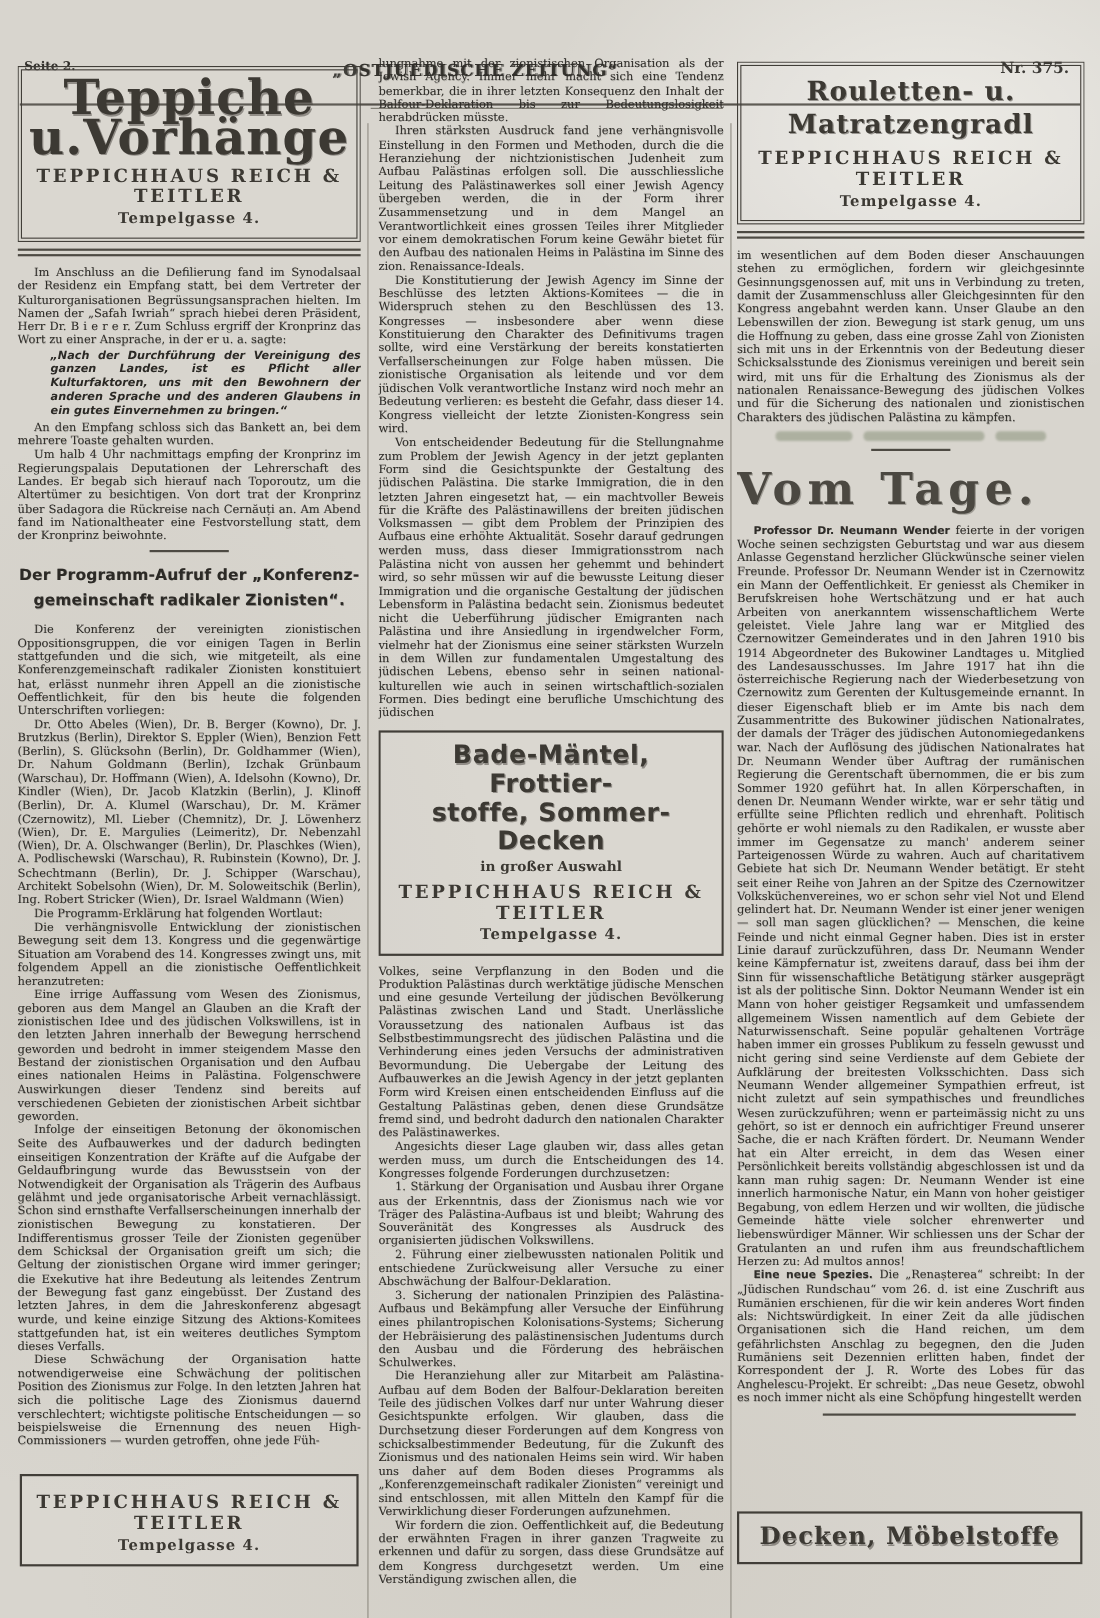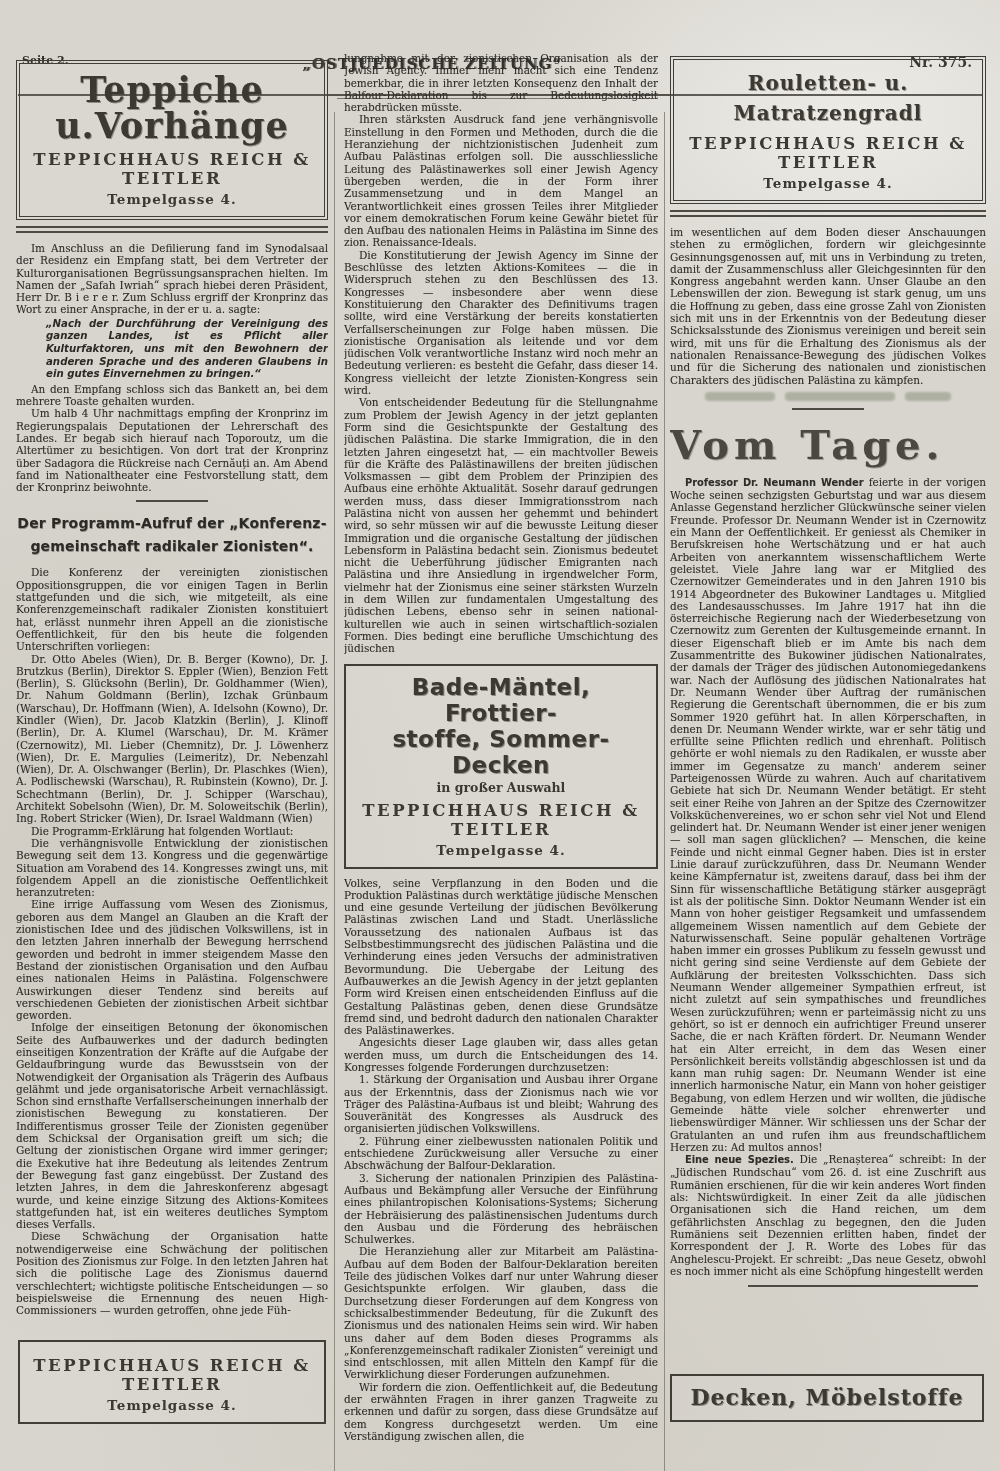--- a/index.html
+++ b/index.html
@@ -44,23 +44,23 @@
   .art-head{margin:10px 0 8px; text-align:center; font-family:"DejaVu Sans",sans-serif;
     font-weight:bold; font-size:14px; line-height:23px; color:#2c2a26;
     text-shadow:.5px .5px 0 rgba(40,38,34,.4); letter-spacing:.2px;}
   .section-head{margin:14px 0 10px; font-size:40px; line-height:42px; font-weight:bold;
     letter-spacing:5px; color:#4b4841; text-shadow:1px 1px 0 rgba(60,57,50,.35);}
   
   .adbox{border:4px double #413e38; padding:8px 6px 9px; text-align:center; color:#3c3933;
     background:rgba(255,255,255,.06);}
   .adbox.single{border:2px solid #413e38;}
   .ad-title{font-weight:bold; letter-spacing:1px; text-shadow:1px 1px 0 rgba(55,52,46,.45);}
-  .ad-title.sz34{font-size:35px; line-height:36px;}
+  .ad-title.sz34{font-size:44px; line-height:36px;}
   .ad-title.sz30{font-size:29px; line-height:33px;}
-  .ad-title.sz25{font-size:20px; line-height:30px;}
+  .ad-title.sz25{font-size:24px; line-height:30px;}
   .ad-title.sans{font-family:"DejaVu Sans",sans-serif; font-size:23px; line-height:26px; letter-spacing:.5px;}
   .ad-title.sz22{font-size:22px; line-height:27px;}
   .ad-sub{font-weight:bold; font-size:12.5px; margin-top:2px;}
   .ad-store{font-weight:bold; font-size:16.5px; letter-spacing:2.5px; margin-top:6px;}
   .ad-addr{font-weight:bold; font-size:13.5px; letter-spacing:1px; margin-top:3px;}
   .double-rule{height:3px; border-top:2px solid #4d4a43; border-bottom:2px solid #4d4a43; margin:6px 0 9px;}
   .mid-ad{margin:9px 0 8px;}
   .bottom-ad-left{position:absolute; left:18px; top:1340px; width:308px;}
   .bottom-ad-right{position:absolute; left:670px; top:1374px; width:314px;}
   

